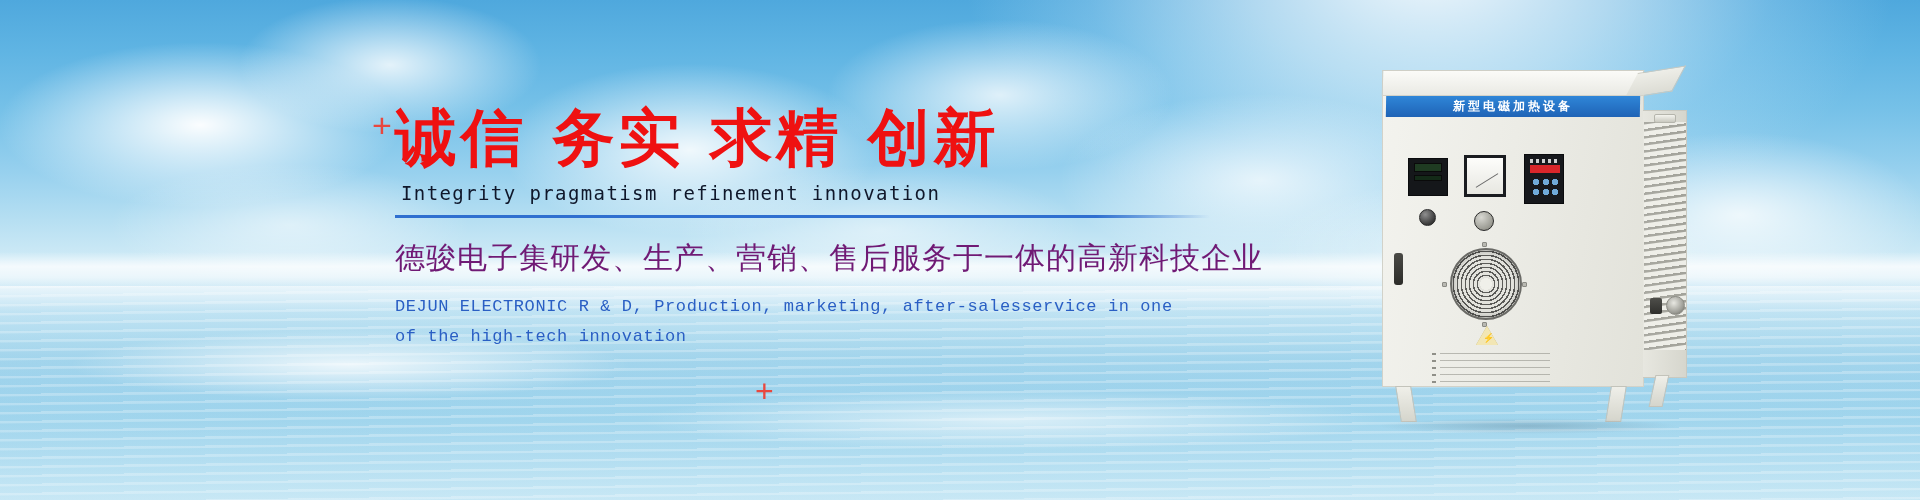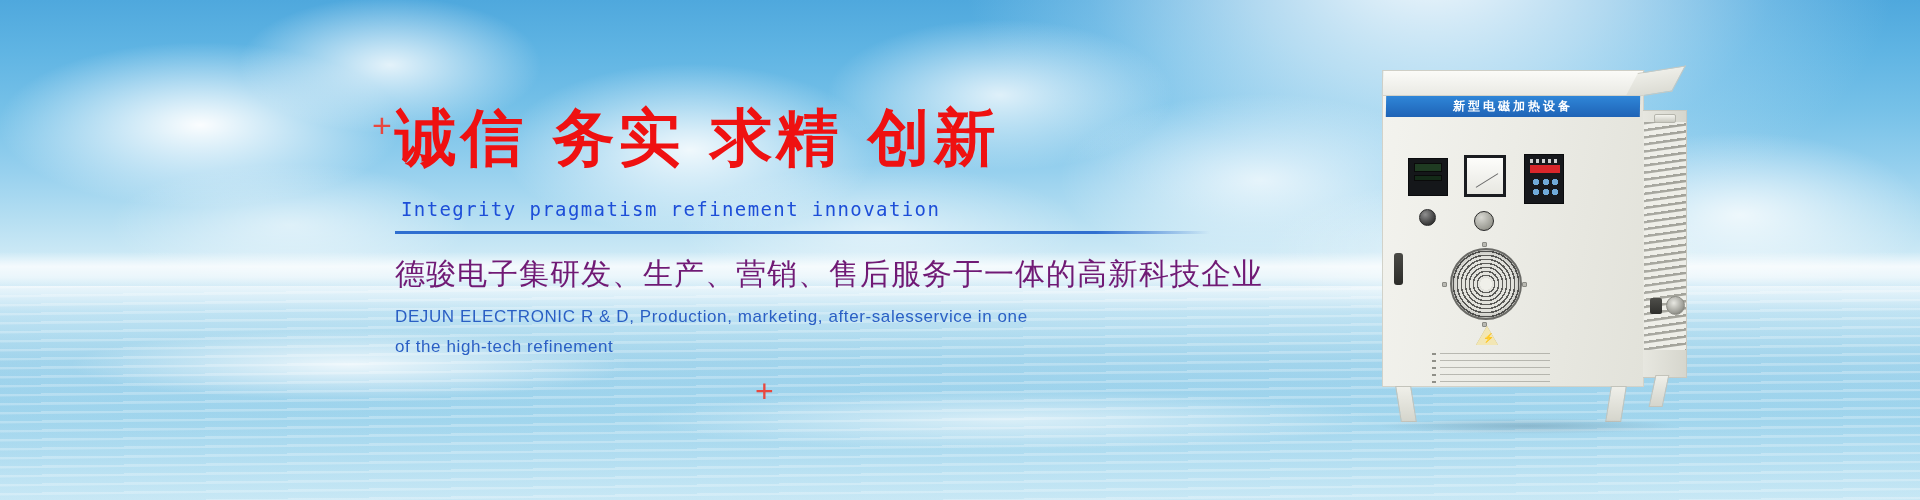--- a/index.html
+++ b/index.html
@@ -79,36 +79,36 @@
 
   
   .text-block { position:absolute; left:395px; top:105px; width:860px; }
 
   .headline {
     font-family:"DejaVu Sans","Liberation Sans", sans-serif;
     font-size:62px; font-weight:700; letter-spacing:4px;
     color:#ef1111; line-height:1.05; white-space:nowrap;
   }
   .tagline-en {
-    margin-top:28px; margin-left:6px;
+    margin-top:12px; margin-left:6px;
     font-family:"DejaVu Sans Mono","Liberation Mono", monospace;
-    font-size:19px; letter-spacing:1.4px; color:#1d4ed8; white-space:nowrap;
+    font-size:19px; letter-spacing:1.4px; color:#0f172a; white-space:nowrap;
   }
   .divider {
     margin-top:11px; width:815px; height:3px;
     background:linear-gradient(90deg,#2f6fd0 0%,#2f6fd0 86%,rgba(47,111,208,0) 100%);
   }
   .desc-cn {
     margin-top:20px;
     font-family:"DejaVu Serif","Liberation Serif", serif;
     font-size:30px; letter-spacing:1px; color:#701a75; white-space:nowrap;
   }
   .desc-en {
-    margin-top:7px;
-    font-family:Liberation Sans, sans-serif;
+    margin-top:13px;
+    font-family:Liberation Mono, monospace;
     font-size:17px; letter-spacing:0.6px; color:#2a5fc4; line-height:1.75;
   }
 
   
   .plus { position:absolute; color:#e8483f; font-weight:300; line-height:1;
           font-family:"Liberation Sans", sans-serif; }
   .plus-a { left:372px; top:108px; font-size:34px; }
   .plus-b { left:755px; top:375px; font-size:32px; }
 
   
@@ -289,21 +289,21 @@
   <div class="plus plus-a">+</div>
   <div class="plus plus-b">+</div>
 
   <div class="text-block">
     <div class="headline">诚信 务实 求精 创新</div>
     <div class="tagline-en">Integrity  pragmatism  refinement  innovation</div>
     <div class="divider"></div>
     <div class="desc-cn">德骏电子集研发、生产、营销、售后服务于一体的高新科技企业</div>
     <div class="desc-en">
       <div>DEJUN ELECTRONIC R &amp; D, Production, marketing, after-salesservice in one</div>
-      <div>of the high-tech refinement</div>
+      <div>of the high-tech innovation</div>
     </div>
   </div>
 
   <div class="machine">
     <div class="m-top"></div>
     <div class="m-top-side"></div>
     <div class="m-front"></div>
     <div class="m-side"></div>
     <div class="m-side-louvers"></div>
 

